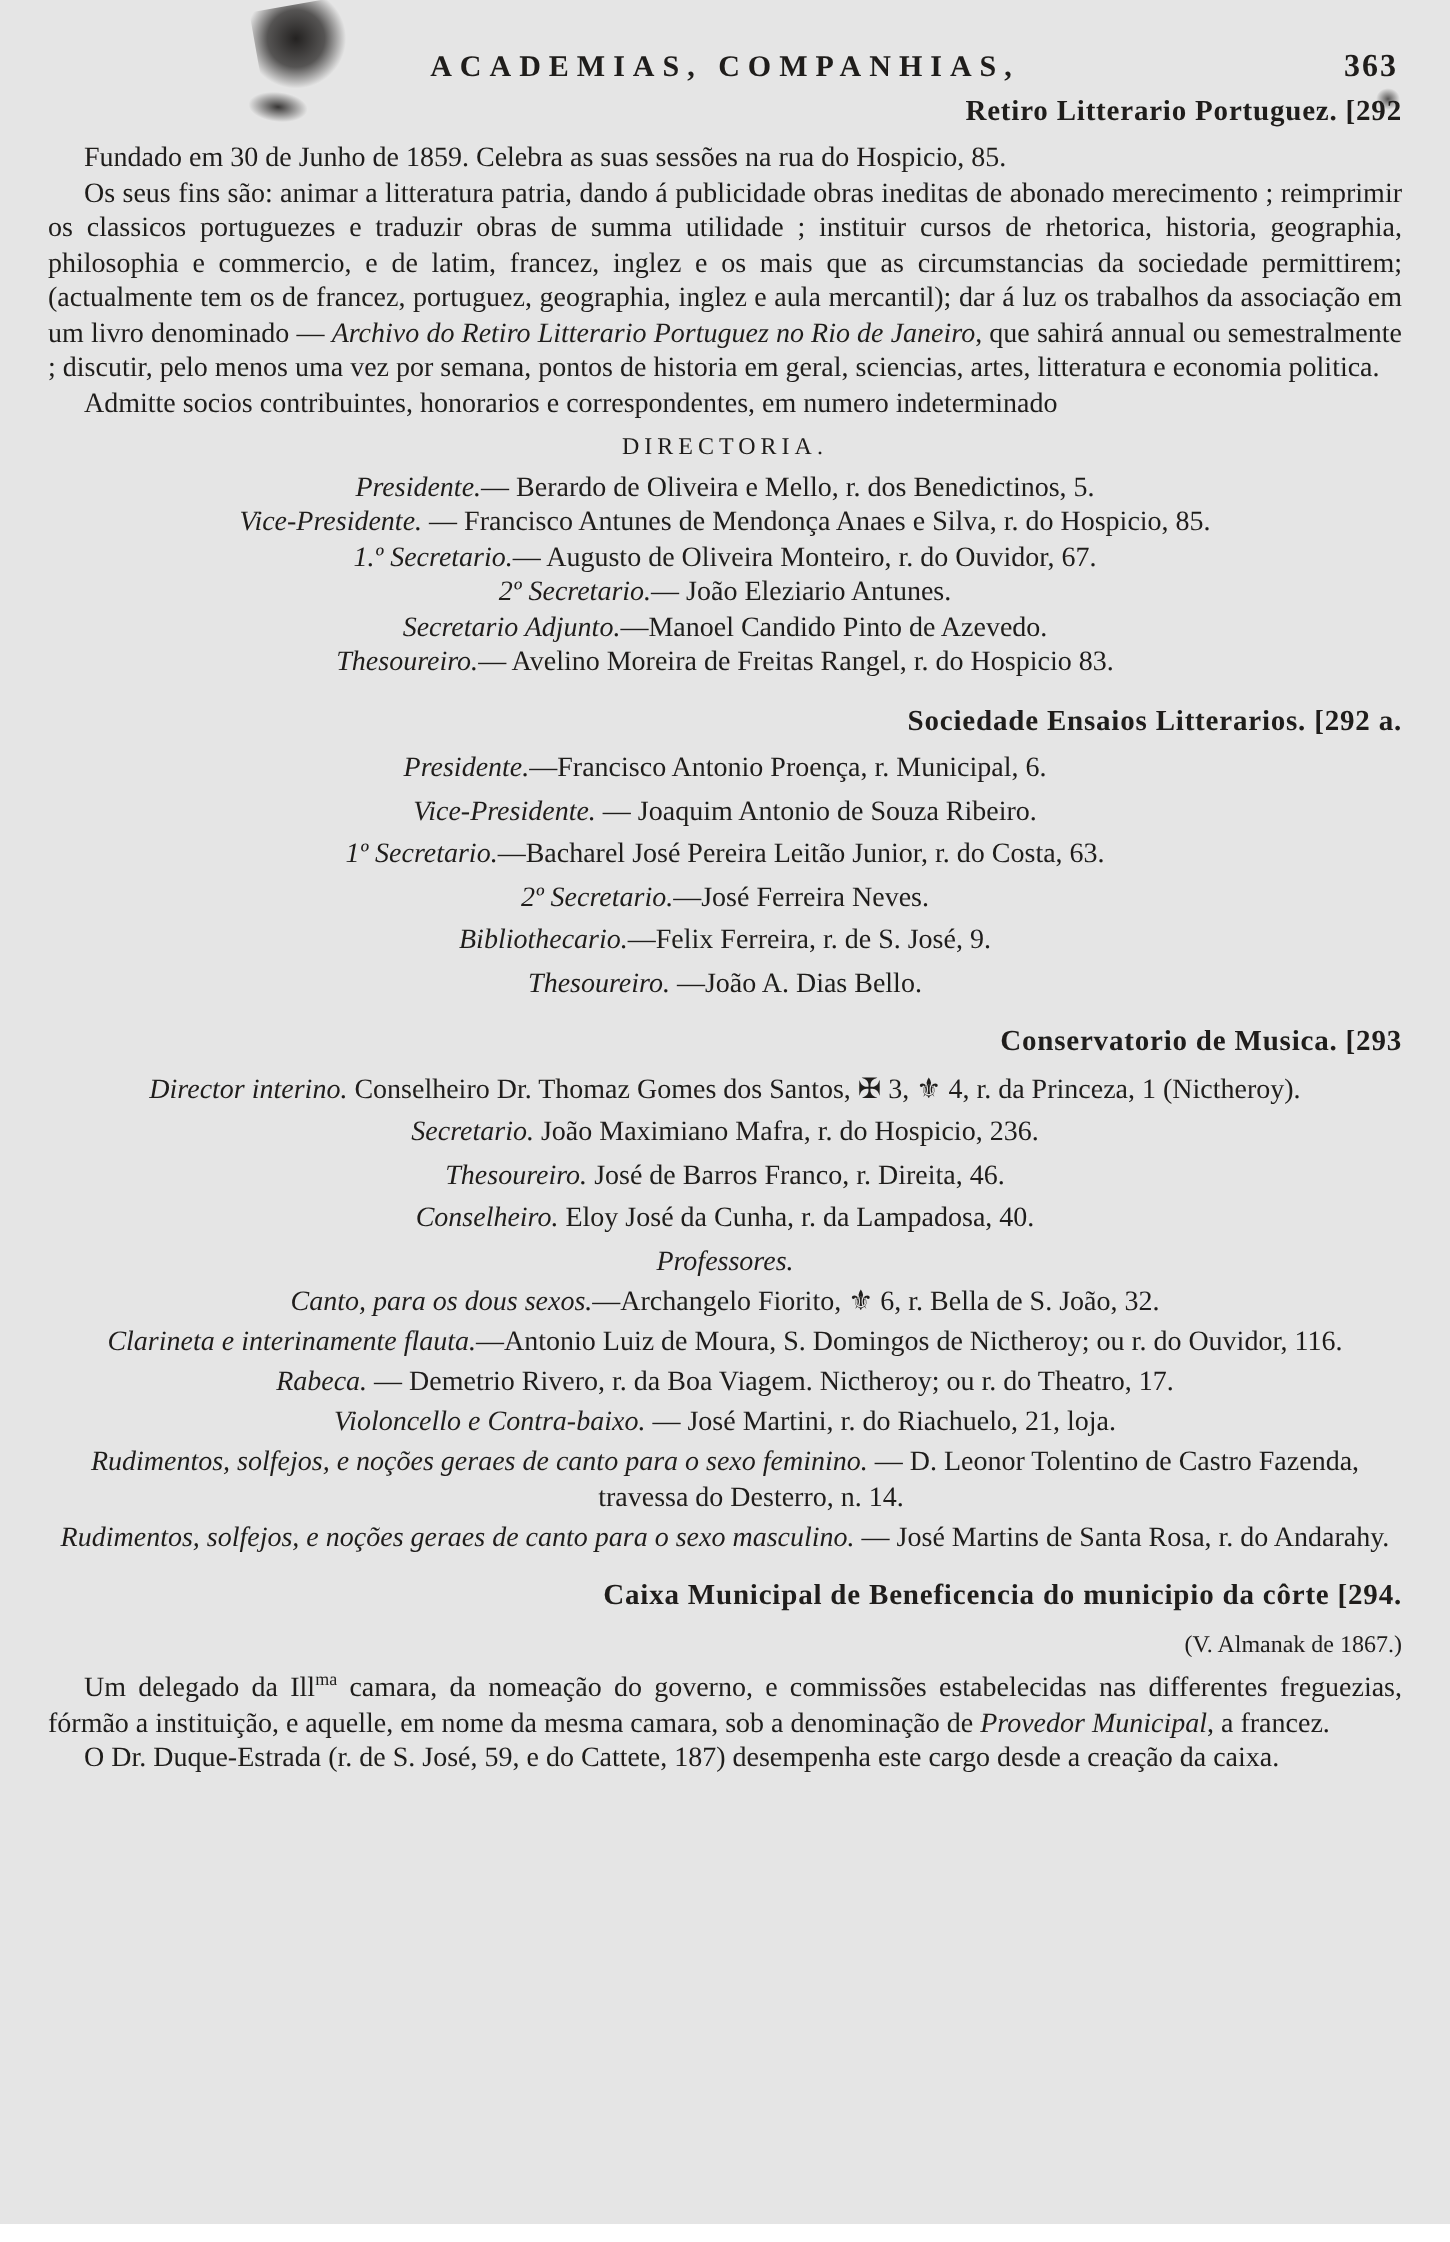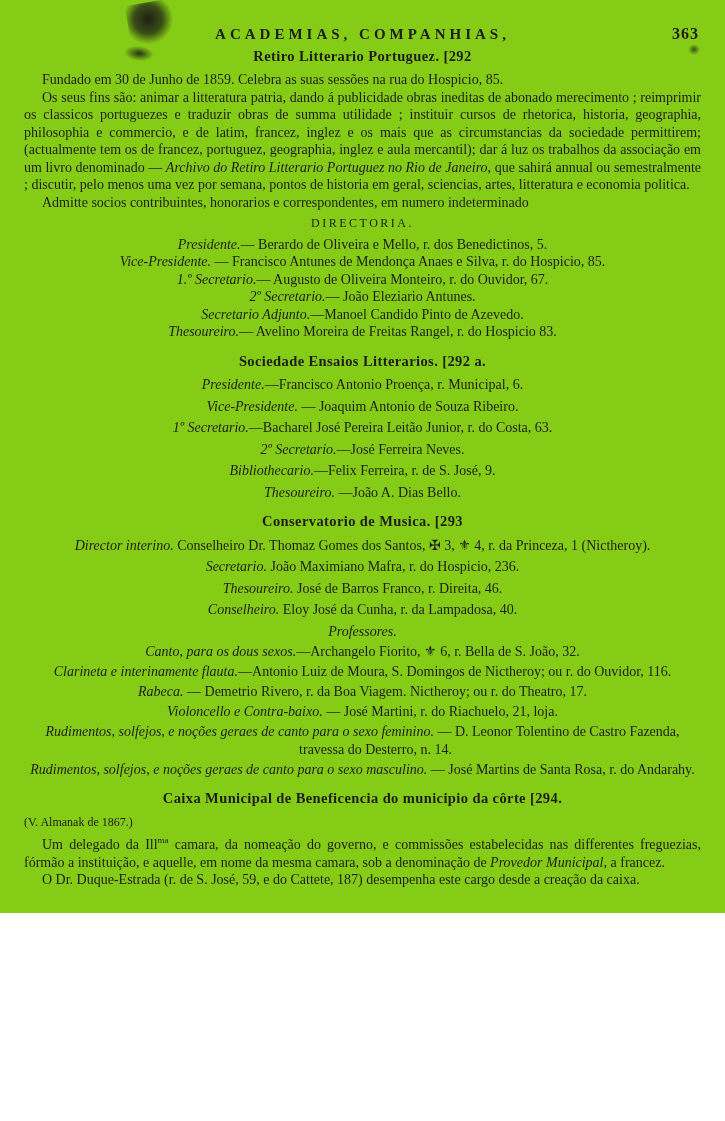--- a/index.html
+++ b/index.html
@@ -1,19 +1,19 @@
 <!DOCTYPE html>
 <html><head>
 <meta charset="utf-8">
 <style>
   html,body { margin:0; padding:0; background:#ffffff; }
   .page {
-    width:725px; height:913px; box-sizing:border-box;
+    width:725px; height:1112px; box-sizing:border-box;
     padding:24px 24px 18px 24px;
-    background:#84cc16;
+    background:#e5e5e5;
     font-family:"Liberation Serif","DejaVu Serif",serif;
     font-size:14px; line-height:17.5px; color:#1f1d1b;
     position:relative; overflow:hidden;
   }
   .smudge { position:absolute; pointer-events:none; }
   .smudge-a {
     left:128px; top:2px; width:46px; height:42px;
     background:radial-gradient(ellipse at 45% 40%, rgba(25,23,22,.95) 0%, rgba(25,23,22,.7) 40%, rgba(25,23,22,0) 70%);
     transform:rotate(-10deg);
   }
@@ -21,32 +21,32 @@
     left:124px; top:46px; width:30px; height:15px;
     background:radial-gradient(ellipse at 50% 50%, rgba(25,23,22,.85) 0%, rgba(25,23,22,0) 70%);
     transform:rotate(6deg);
   }
   .smudge-c {
     left:688px; top:44px; width:12px; height:11px;
     background:radial-gradient(ellipse at 50% 50%, rgba(25,23,22,.7) 0%, rgba(25,23,22,0) 70%);
   }
   .running-head { position:relative; text-align:center; font-weight:700; font-size:15px; letter-spacing:4px; margin:2px 0 4px 0; }
   .page-number { position:absolute; right:2px; top:-1px; letter-spacing:1px; font-size:16px; }
-  .sec-title { text-align:center; font-weight:700; font-size:14.5px; letter-spacing:.4px; margin:12px 0 6px 0; }
+  .sec-title { text-align:right; font-weight:700; font-size:14.5px; letter-spacing:.4px; margin:12px 0 6px 0; }
   .sec-title.first { margin-top:2px; }
   .body { margin:0; }
   .ind { text-indent:18px; }
   .just { text-align:justify; }
   .center-head { text-align:center; font-size:12px; letter-spacing:2.5px; margin:4px 0 3px 0; }
   .entry { padding-left:17px; text-indent:-17px;text-align:center; }
   .role { font-style:italic; }
   .list-loose .entry { margin-bottom:4px; }
   .prof-list .entry { padding-left:26px; text-indent:-26px; margin-bottom:2.5px; }
   .professores-head { text-align:center; font-style:italic; margin:3px 0 3px 0; }
-  .caixa-sub { text-align:left; font-size:12px; margin:0 0 5px 0; }
+  .caixa-sub { text-align:right; font-size:12px; margin:0 0 5px 0; }
   sup { font-size:9px; line-height:0; }
 </style>
 </head>
 <body>
 
 <div class="page">
 
   <div class="smudge smudge-a"></div>
   <div class="smudge smudge-b"></div>
   <div class="smudge smudge-c"></div>

